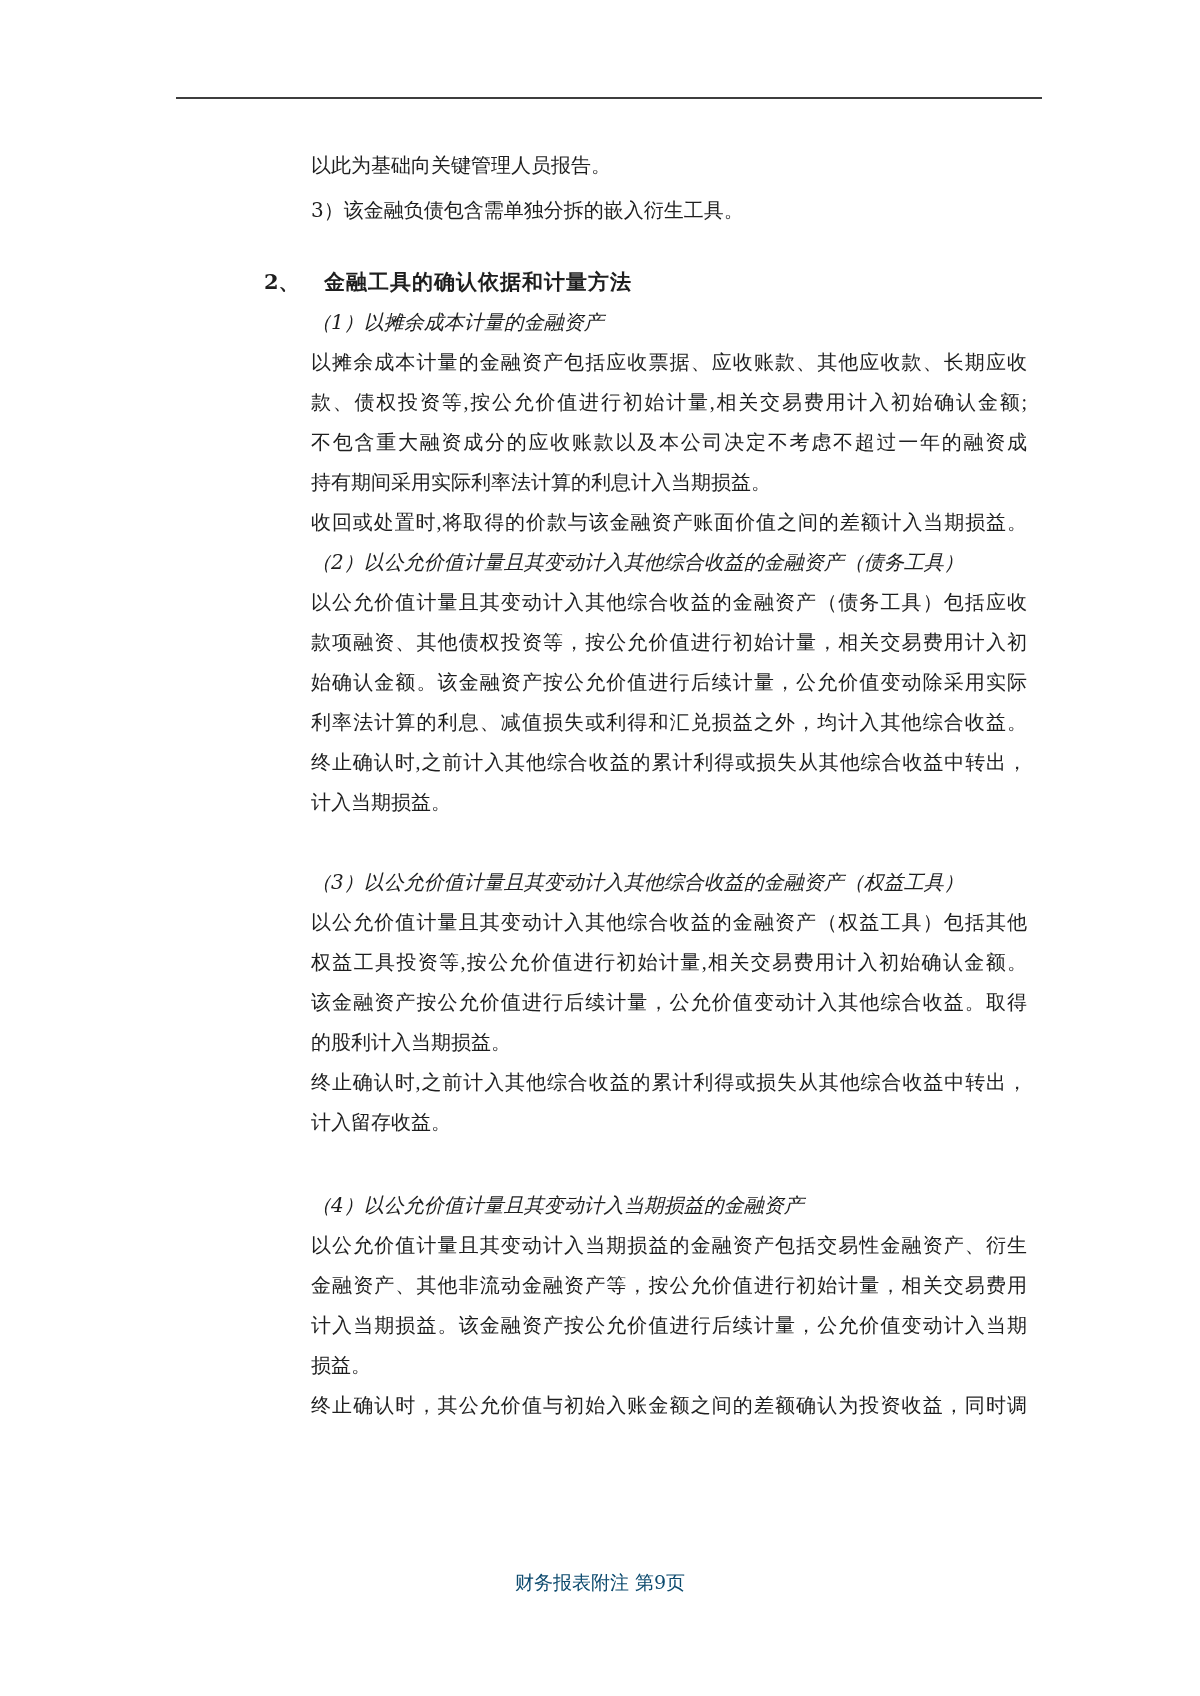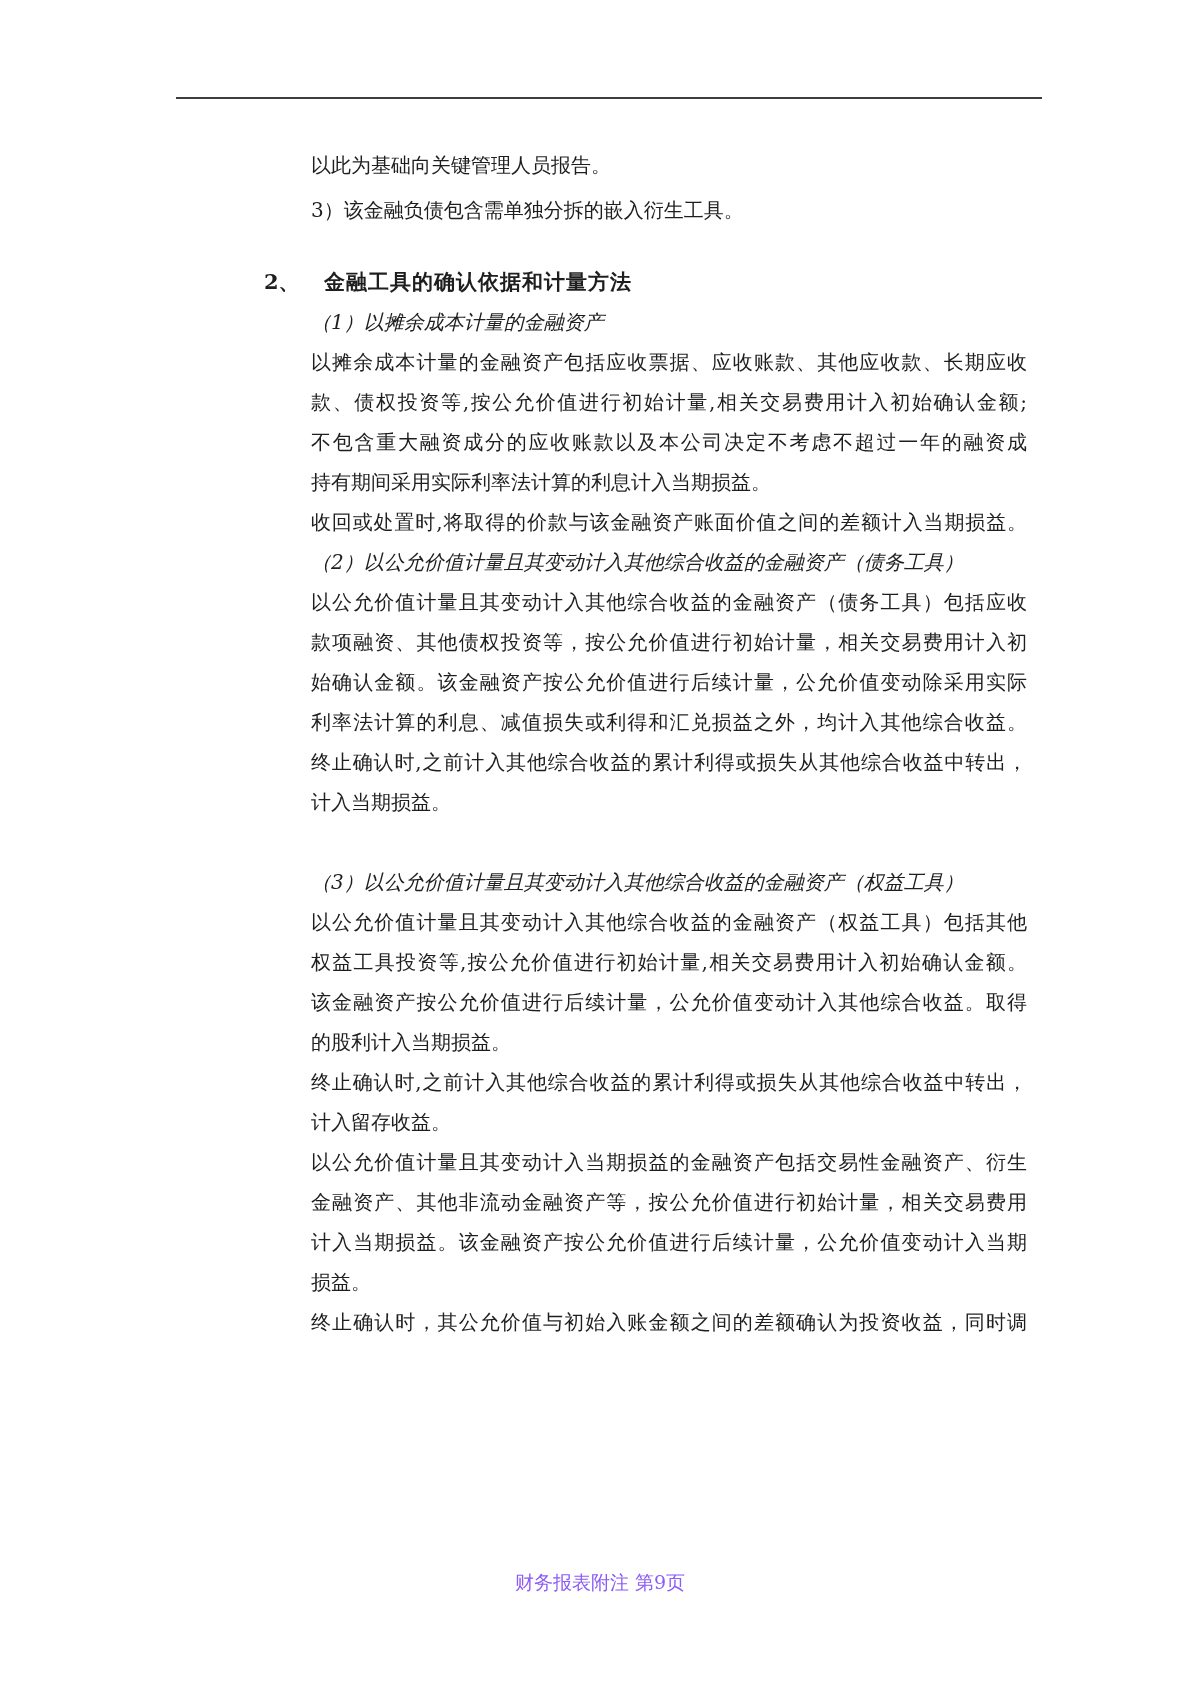--- a/index.html
+++ b/index.html
@@ -32,20 +32,21 @@
   .line {
     width: 716px;
     white-space: nowrap;
     overflow: visible;
   }
   
   .line.j {
     white-space: normal;
     text-align: justify;
     text-align-last: justify;
+    font-family: Liberation Serif, serif;
   }
   .h2 {
     position: relative;
     margin-top: 29px;
     font-weight: bold;
     line-height: 40px;
     font-size: 21px;
   }
   .h2-num {
     position: absolute;
@@ -58,21 +59,21 @@
   .gap-xl { }
   .gap-l  { margin-top: 40px; }
   .gap-m  { margin-top: 43px; }
   .footer {
     position: absolute;
     top: 1568px;
     left: 0;
     width: 1200px;
     text-align: center;
     font-size: 19px;
-    color: #8b5cf6;
+    color: #0c4a6e;
     line-height: 28px;
   }
 </style>
 </head>
 <body>
 
 <div class="page">
 
   <div class="top-rule"></div>
 
@@ -110,20 +111,21 @@
     <div class="subhead gap-l">（3）以公允价值计量且其变动计入其他综合收益的金融资产（权益工具）</div>
     <div>
       <div class="line j">以公允价值计量且其变动计入其他综合收益的金融资产（权益工具）包括其他</div>
       <div class="line j">权益工具投资等,按公允价值进行初始计量,相关交易费用计入初始确认金额。</div>
       <div class="line j">该金融资产按公允价值进行后续计量，公允价值变动计入其他综合收益。取得</div>
       <div class="line">的股利计入当期损益。</div>
       <div class="line j">终止确认时,之前计入其他综合收益的累计利得或损失从其他综合收益中转出，</div>
       <div class="line">计入留存收益。</div>
     </div>
 
+    <div class="subhead gap-m">（4）以公允价值计量且其变动计入当期损益的金融资产</div>
     <div>
       <div class="line j">以公允价值计量且其变动计入当期损益的金融资产包括交易性金融资产、衍生</div>
       <div class="line j">金融资产、其他非流动金融资产等，按公允价值进行初始计量，相关交易费用</div>
       <div class="line j">计入当期损益。该金融资产按公允价值进行后续计量，公允价值变动计入当期</div>
       <div class="line">损益。</div>
       <div class="line j">终止确认时，其公允价值与初始入账金额之间的差额确认为投资收益，同时调</div>
     </div>
 
   </div>
 

